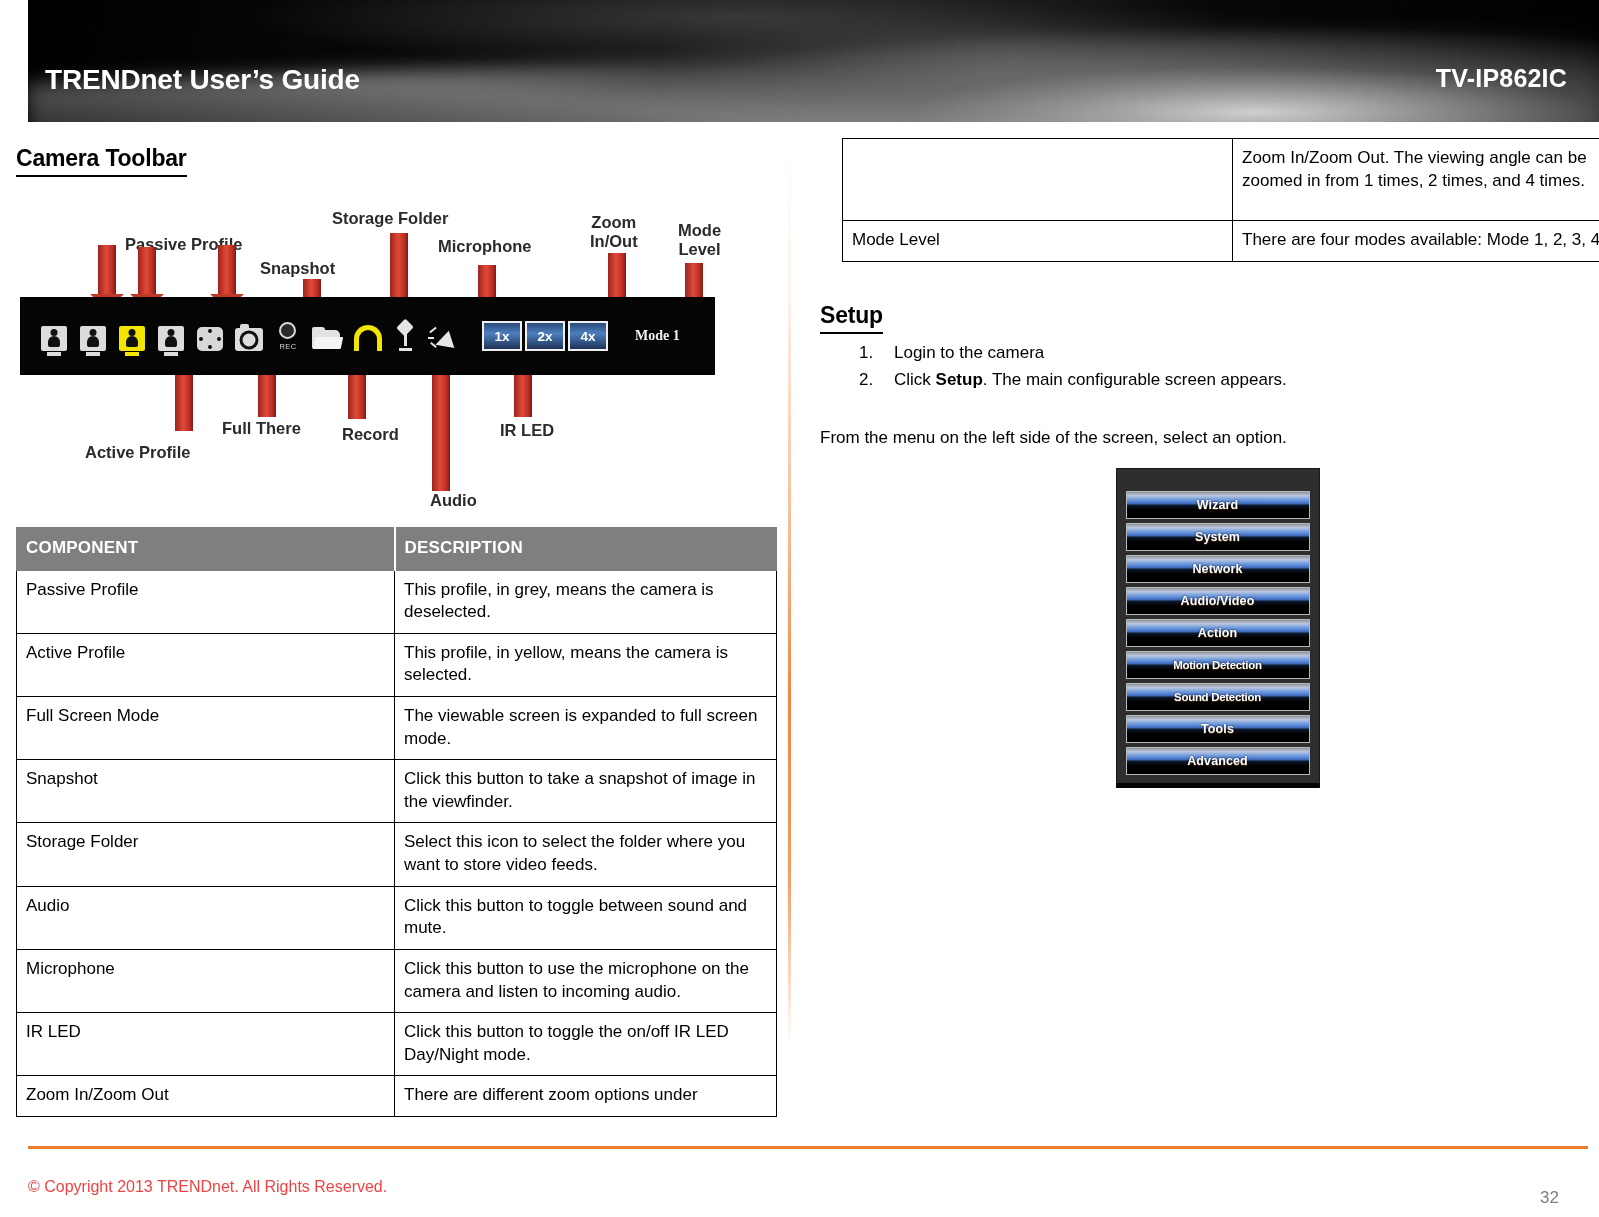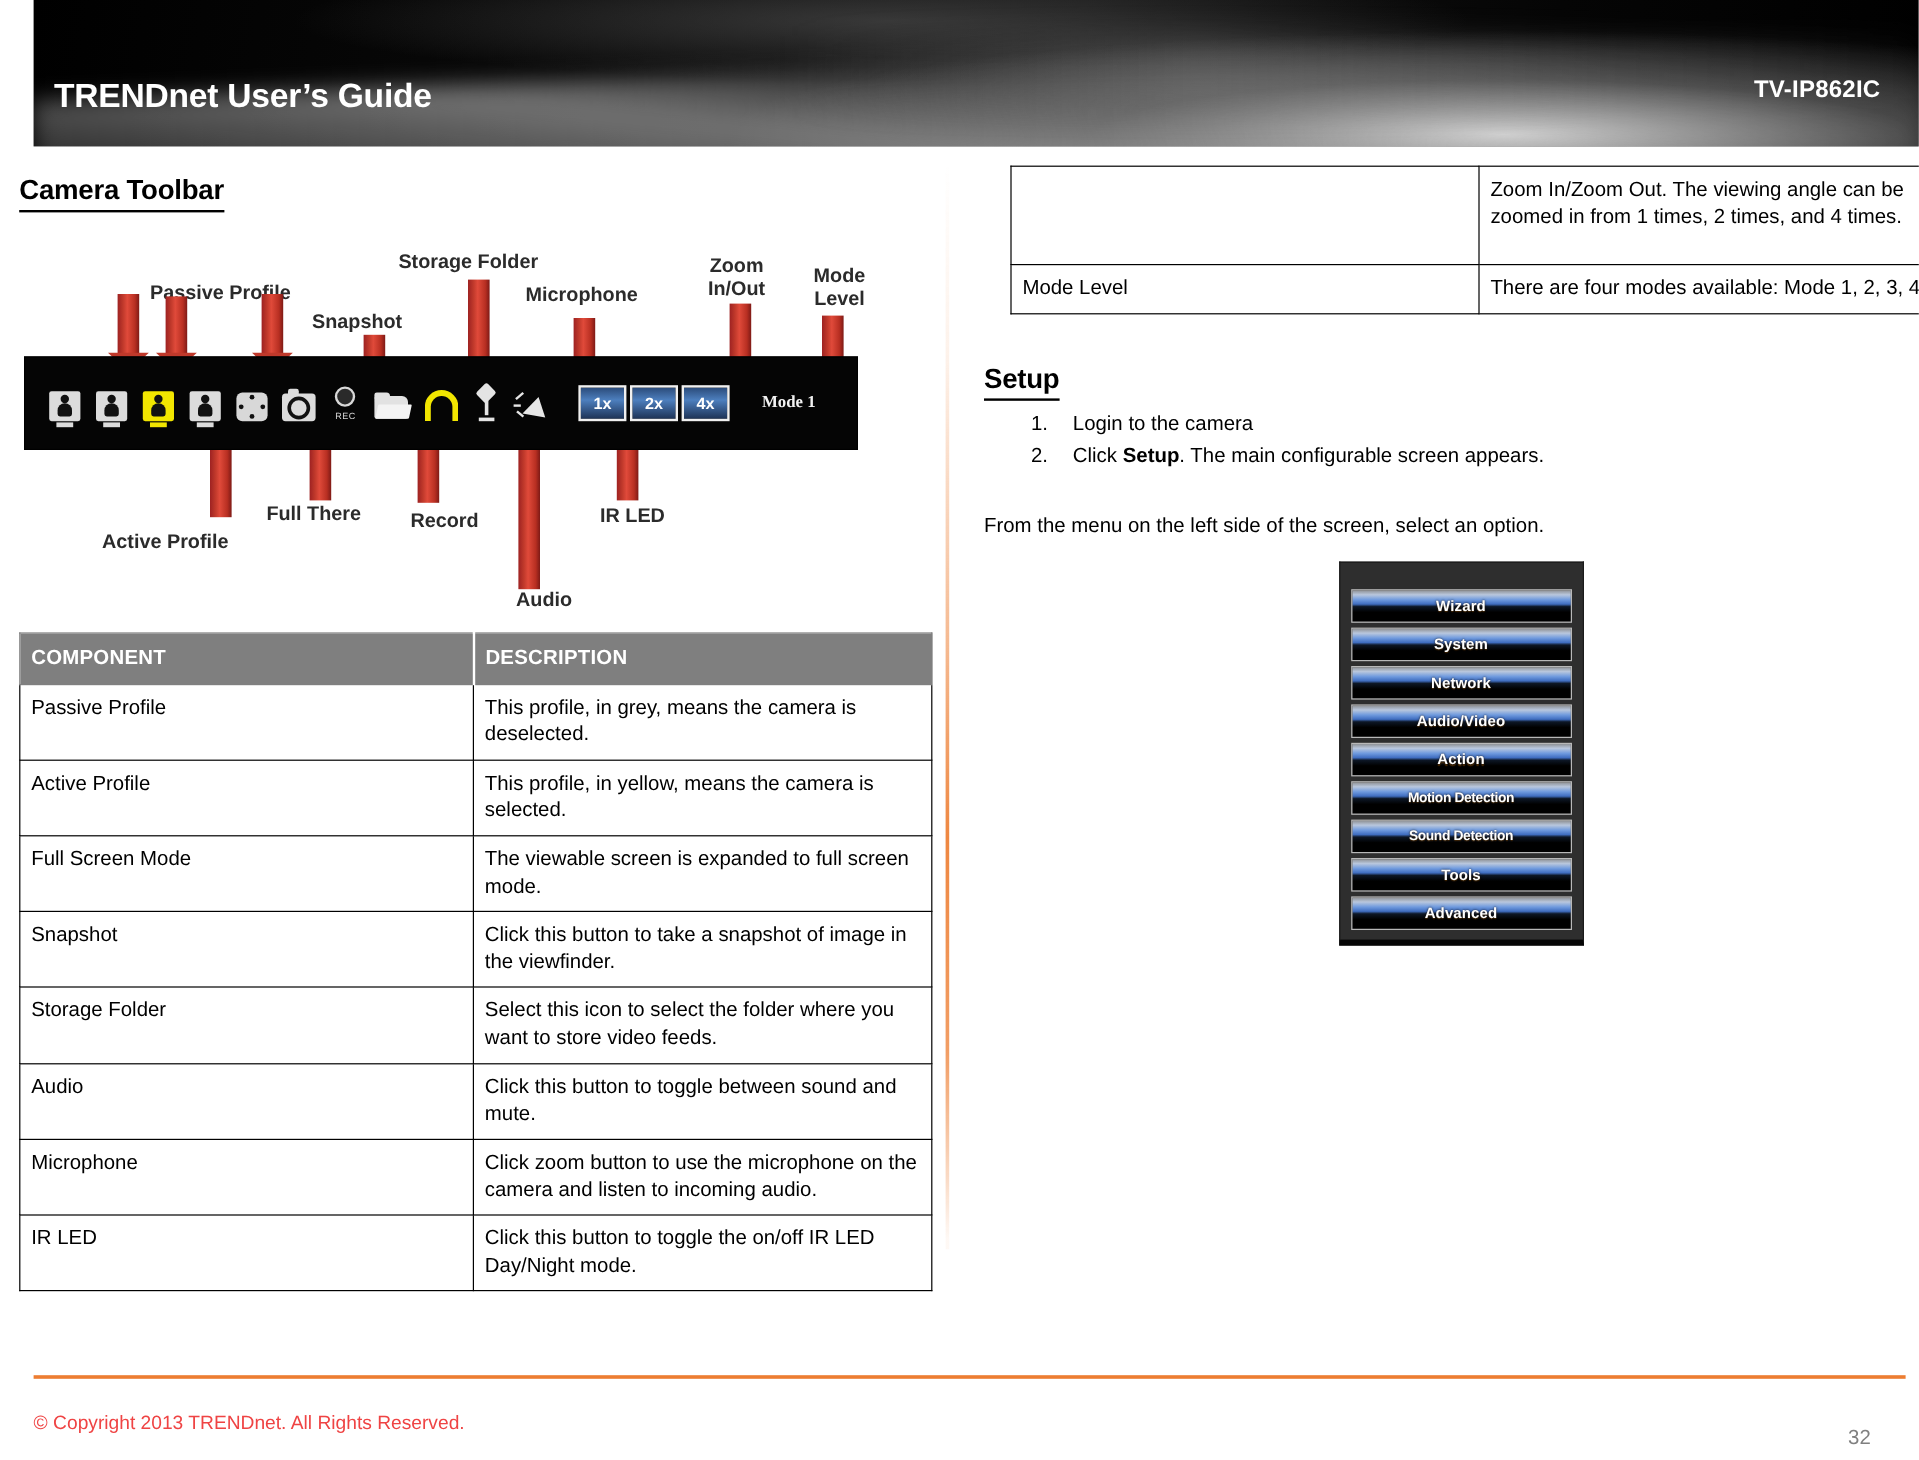--- a/index.html
+++ b/index.html
@@ -35,21 +35,21 @@
     filter: blur(12px);
   }
   .banner-title {
     position: absolute; left: 17px; top: 64px;
     color: #ffffff; font-size: 28px; font-weight: bold;
     letter-spacing: -0.2px;
     z-index: 3;
   }
   .banner-model {
     position: absolute; right: 32px; top: 64px;
-    color: #ffffff; font-size: 20px; font-weight: bold;
+    color: #ffffff; font-size: 25px; font-weight: bold;
     letter-spacing: 0.2px;
     z-index: 3;
   }
 
   
   .page { position: absolute; left: 0; top: 122px; width: 1599px; height: 1010px; }
 
   .col-left { position: absolute; left: 0; top: 0; width: 790px; }
   .col-right { position: absolute; left: 820px; top: 0; width: 779px; }
 
@@ -469,25 +469,29 @@
         <tr>
             <td>Storage Folder</td>
             <td>Select this icon to select the folder where you want to store video feeds.</td>
           </tr>
         <tr>
             <td>Audio</td>
             <td>Click this button to toggle between sound and mute.</td>
           </tr>
         <tr>
             <td>Microphone</td>
-            <td>Click zoom button to use the microphone on the camera and listen to incoming audio.</td>
+            <td>Click this button to use the microphone on the camera and listen to incoming audio.</td>
           </tr>
         <tr>
             <td>IR LED</td>
             <td>Click this button to toggle the on/off IR LED Day/Night mode.</td>
+          </tr>
+        <tr>
+            <td>Zoom In/Zoom Out</td>
+            <td>There are different zoom options under</td>
           </tr>
       </tbody>
     </table>
   </div>
 
   <div class="col-right">
 
     <table class="doc table-right">
       <colgroup>
           <col class="a">

